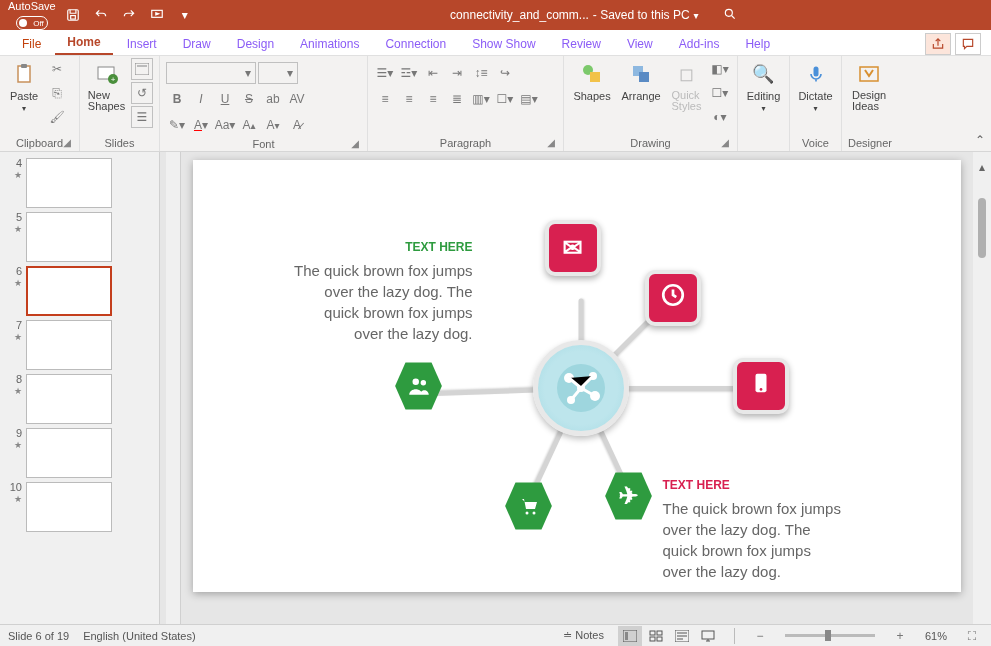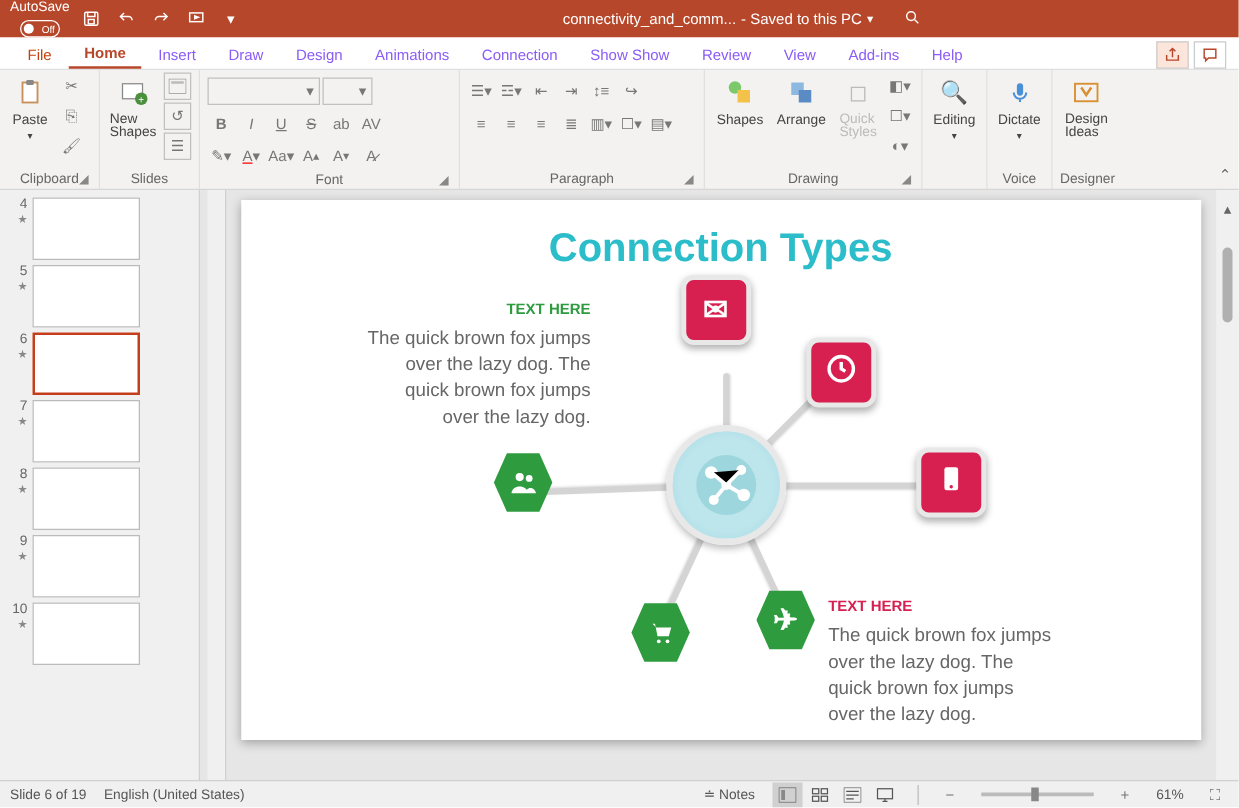--- a/index.html
+++ b/index.html
@@ -398,21 +398,20 @@
         <div class="thumb-num">
           <span>10</span>
           <span class="star">★</span>
         </div>
         <div class="thumb"></div>
       </div>
   </div>
 
   <div class="canvas-area">
     <div class="slide">
-      <div class="slide-title">Connection Types</div>
 
       <div class="text-block left">
         <h4>TEXT HERE</h4>
         <p>The quick brown fox jumps over the lazy dog. The quick brown fox jumps over the lazy dog.</p>
       </div>
       <div class="text-block right">
         <h4>TEXT HERE</h4>
         <p>The quick brown fox jumps over the lazy dog. The quick brown fox jumps over the lazy dog.</p>
       </div>
 

